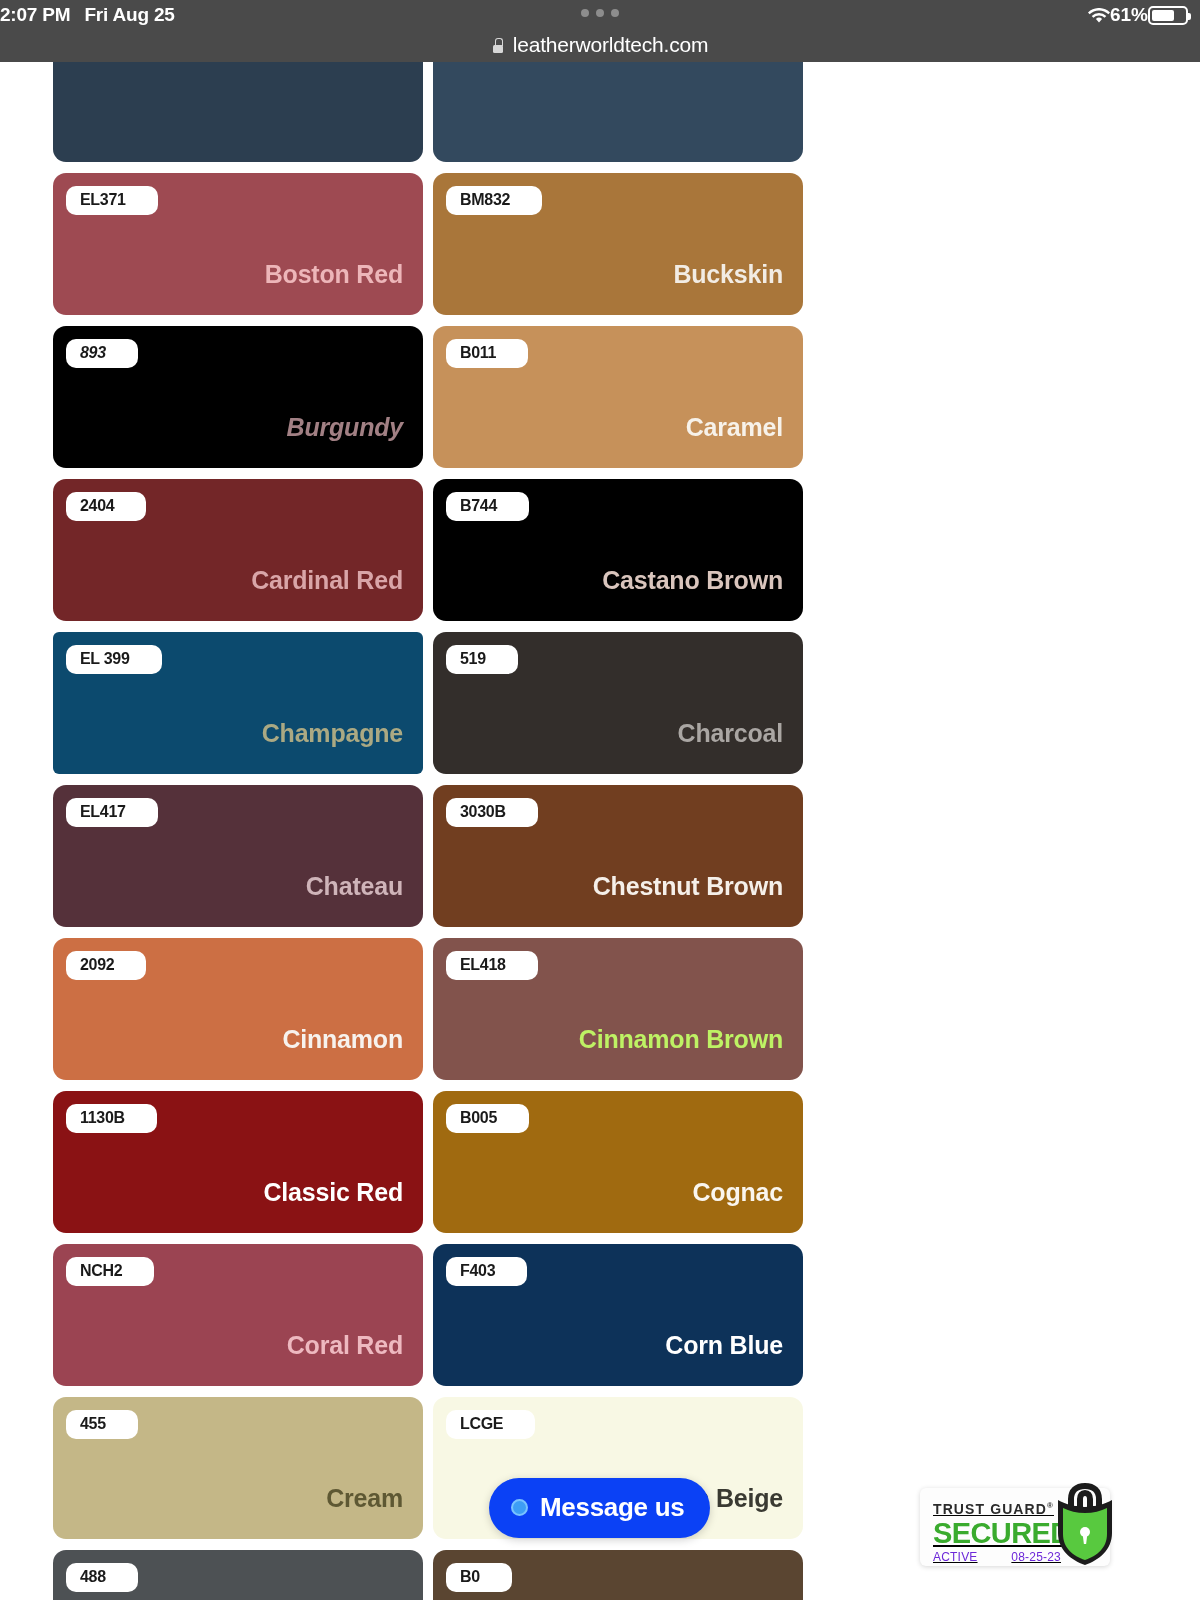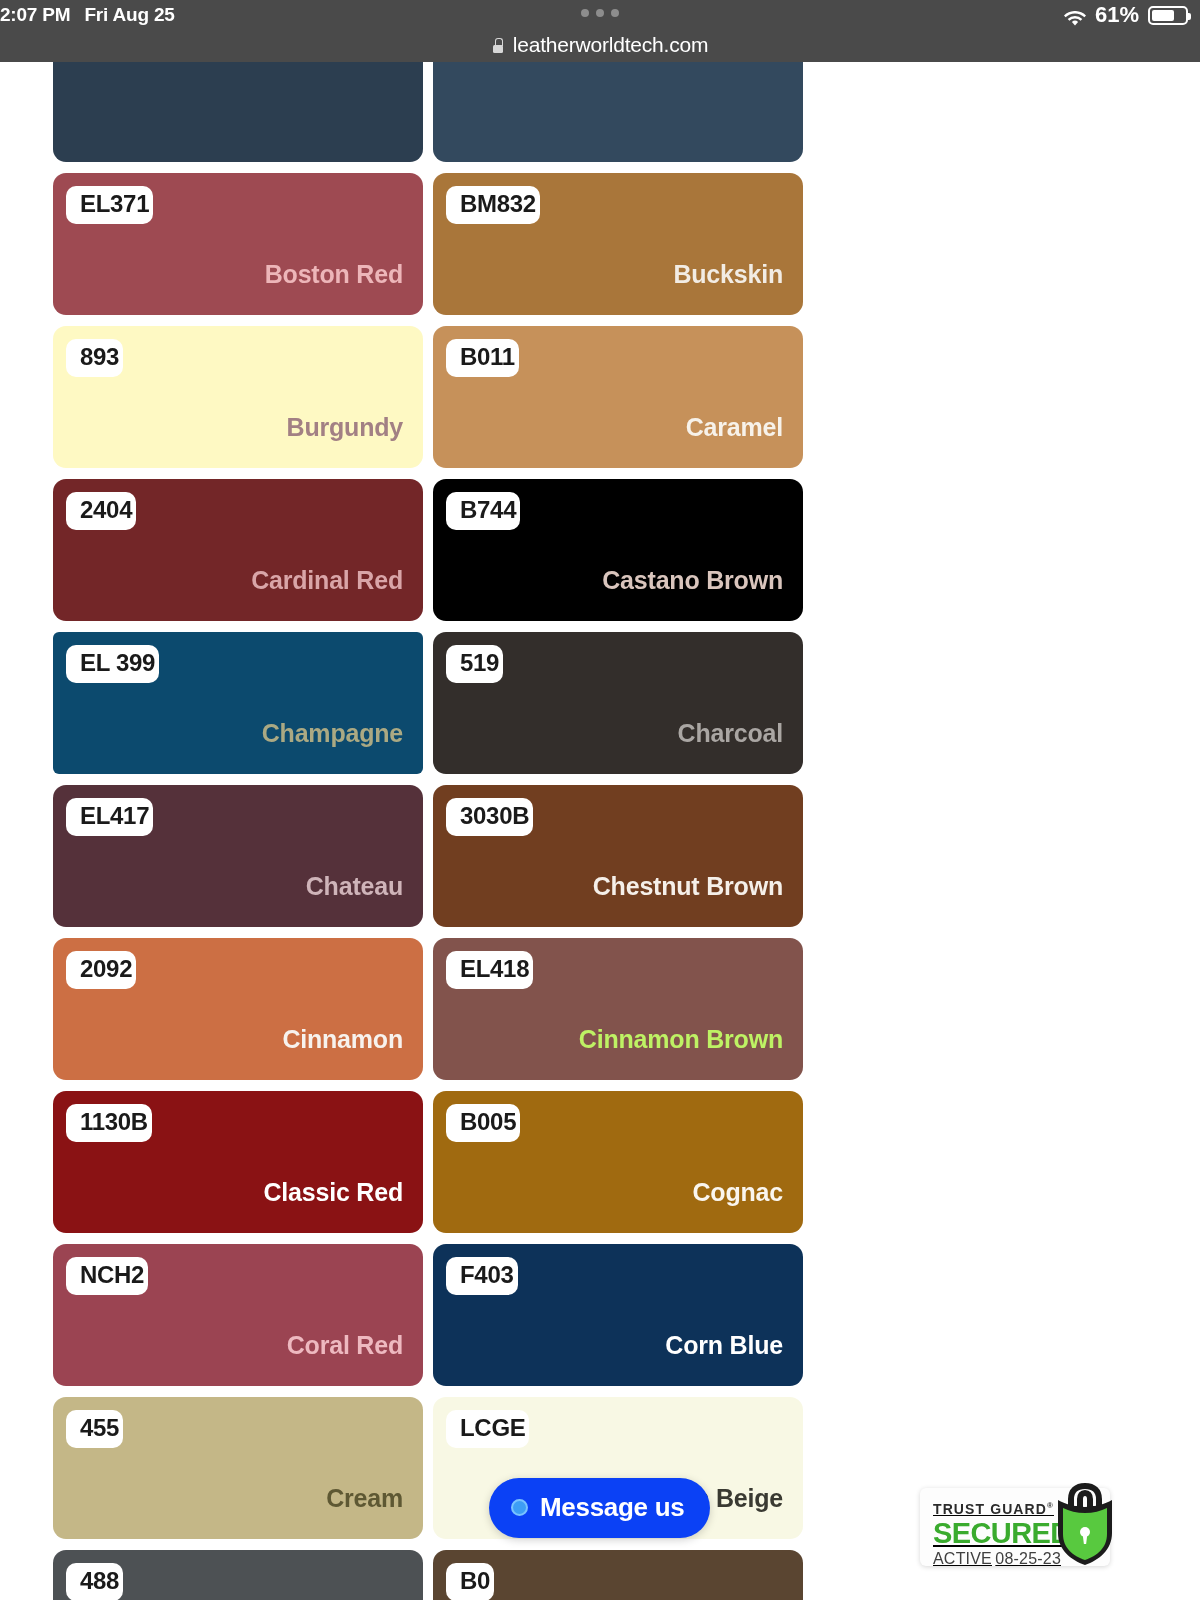--- a/index.html
+++ b/index.html
@@ -27,21 +27,21 @@
   }
   .status-dots {
     position:absolute; left:50%; top:9px; transform:translateX(-50%);
     display:flex; gap:7px;
   }
   .status-dots i {
     width:8px; height:8px; border-radius:50%; background:#8d8d8d; display:block;
   }
   .status-right {
     position:absolute; right:12px; top:0; height:30px;
-    display:flex; align-items:center; gap:9px; font-size:22px; font-weight:bold;
+    display:flex; align-items:center; gap:0; font-size:19px; font-weight:bold;
   }
   .wifi { width:22px; height:16px; position:relative; display:block; }
   .batt {
     width:40px; height:19px; border:2px solid #fff; border-radius:5px;
     position:relative; display:block;
   }
   .batt::after {
     content:""; position:absolute; right:-5px; top:5px;
     width:3px; height:7px; background:#fff; border-radius:0 2px 2px 0;
   }
@@ -73,22 +73,22 @@
     column-gap:10px; row-gap:11px;
   }
   .swatch {
     position:relative; height:142px; border-radius:13px;
     overflow:hidden;
   }
   .badge {
     position:absolute; left:13px; top:13px;
     background:#ffffff;
     border-radius:10px;
-    padding:5px 4px 6px 14px;
-    font-size:24px; font-weight:bold; color:#1a1a1a;
+    padding:5px 32px 6px 14px;
+    font-size:16px; font-weight:bold; color:#1a1a1a;
     letter-spacing:-0.3px; line-height:1.12;
     white-space:nowrap;
   }
   .cname {
     position:absolute; right:20px; bottom:26px;
     font-size:25px; font-weight:bold; letter-spacing:-0.2px;
     white-space:nowrap;
   }
 
   
@@ -114,21 +114,21 @@
     z-index:30; overflow:visible;
   }
   .tg-txt { position:absolute; left:13px; top:13px; width:128px;text-decoration:underline; }
   .tg-t1 { font-size:14px; font-weight:bold; color:#2b2b2b; letter-spacing:1.1px; }
   .tg-t1 sup { font-size:8px; }
   .tg-t2 {
     font-size:29px; font-weight:bold; color:#3aab2e;
     letter-spacing:-0.6px; line-height:1.05; margin-top:1px;
   }
   .tg-row { display:flex; justify-content:space-between; margin-top:2px; }
-  .tg-t3, .tg-t4 { font-size:16px; color:#404040; letter-spacing:0.2px; }
+  .tg-t3, .tg-t4 { font-size:12px; color:#6d28d9; letter-spacing:0.2px; }
   .tg-shield { position:absolute; right:-12px; top:-10px; width:74px; height:92px; }
 </style>
 </head>
 <body>
 
 <div class="chrome">
 
   <div class="status-row">
     <div class="status-left">
       <span>2:07 PM</span>
@@ -167,21 +167,21 @@
       <div class="swatch" style="background: rgb(44, 62, 80);"></div>
       <div class="swatch" style="background: rgb(51, 73, 94);"></div>
       <div class="swatch" style="background: rgb(158, 74, 82);">
         <div class="badge">EL371</div>
         <div class="cname" style="color: rgb(237, 182, 185);">Boston Red</div>
       </div>
       <div class="swatch" style="background: rgb(169, 118, 58);">
         <div class="badge">BM832</div>
         <div class="cname" style="color: rgb(242, 236, 228);">Buckskin</div>
       </div>
-      <div class="swatch" style="background: #fef9c3;">
+      <div class="swatch" style="background: #000000; font-style: italic;">
         <div class="badge">893</div>
         <div class="cname" style="color: rgb(162, 128, 132);">Burgundy</div>
       </div>
       <div class="swatch" style="background: rgb(198, 145, 90);">
         <div class="badge">B011</div>
         <div class="cname" style="color: rgb(247, 242, 234);">Caramel</div>
       </div>
       <div class="swatch" style="background: rgb(115, 38, 40);">
         <div class="badge">2404</div>
         <div class="cname" style="color: rgb(217, 165, 168);">Cardinal Red</div>

